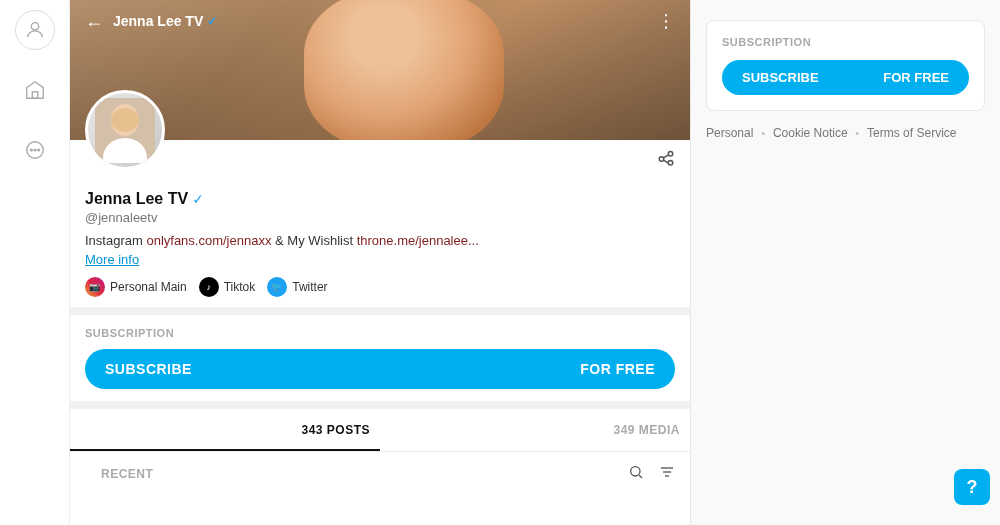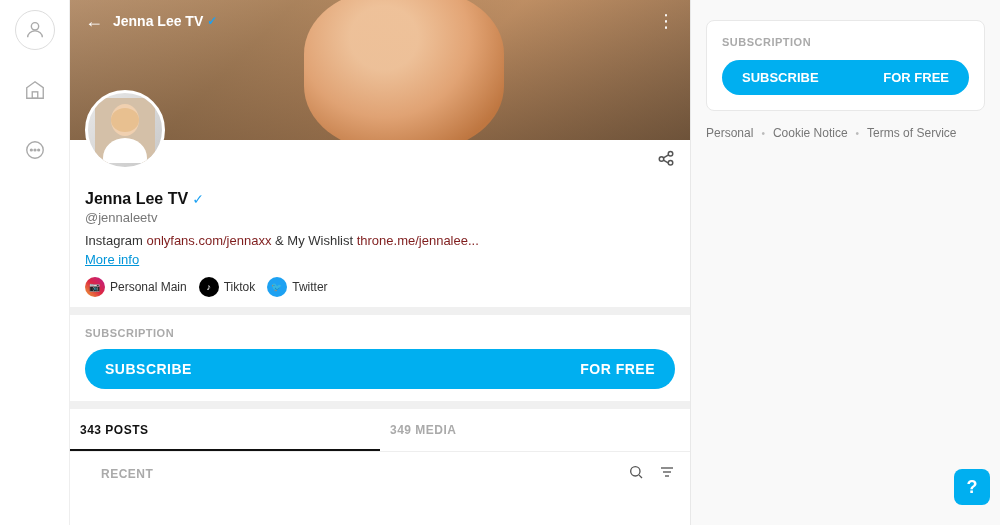--- a/index.html
+++ b/index.html
@@ -253,21 +253,21 @@
 
     
     .tabs-section {
       background: #fff;
       border-top: 8px solid #f0f0f0;
       display: flex;
       border-bottom: 1px solid #eee;
     }
     .tab {
       flex: 1;
-      text-align: left;
+      text-align: right;
       padding: 14px 10px;
       font-size: 12px;
       font-weight: 600;
       color: #aaa;
       cursor: pointer;
       letter-spacing: 0.5px;
       position: relative;
       text-transform: uppercase;
     }
     .tab.active {

